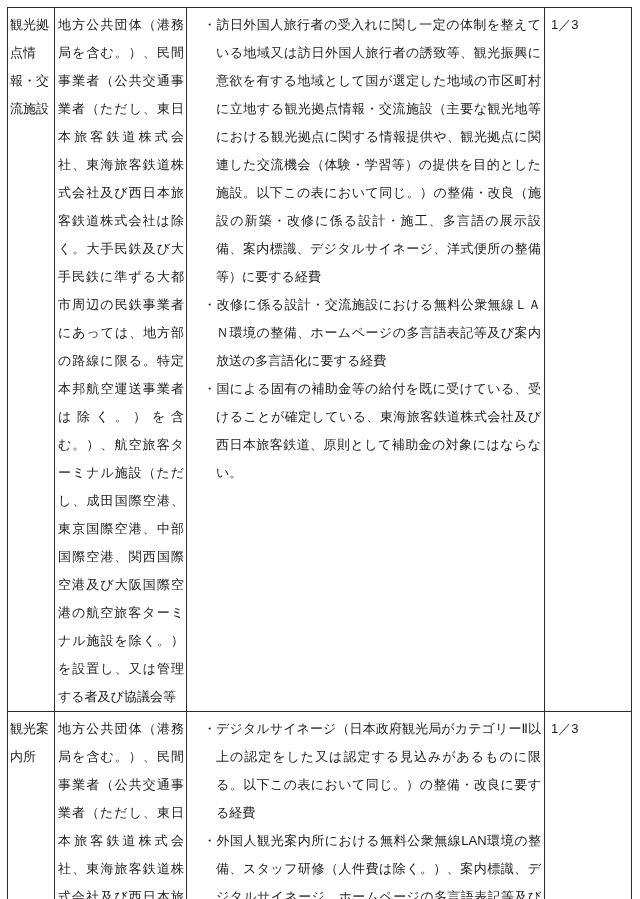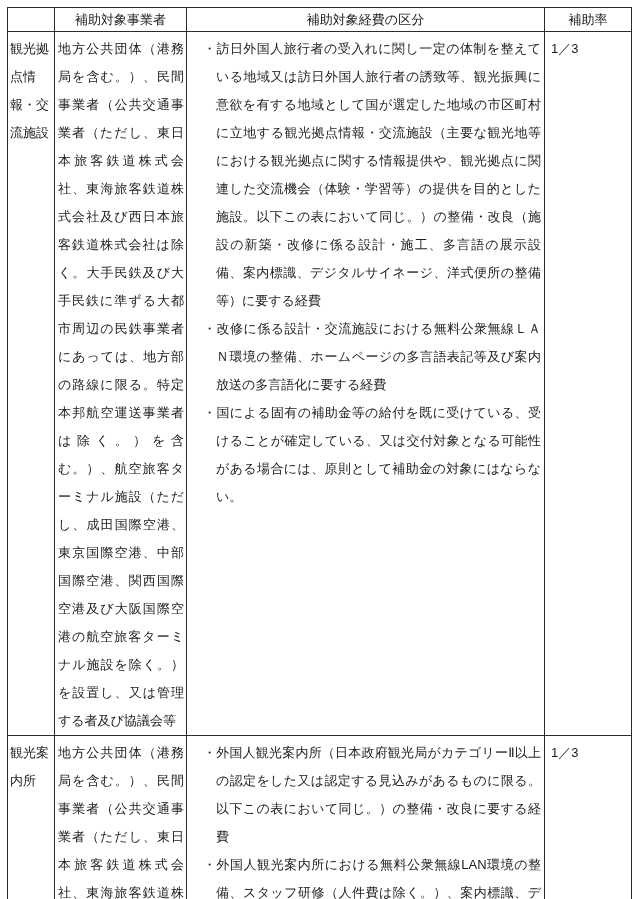--- a/index.html
+++ b/index.html
@@ -59,41 +59,35 @@
 <body>
 
 <table class="doc-table">
   <colgroup>
     <col style="width:47px">
     <col style="width:132px">
     <col style="width:358px">
     <col style="width:87px">
   </colgroup>
   <tbody>
-    <tr class="hdr-row">
-      <td></td>
-      <td>補助対象事業者</td>
-      <td>補助対象経費の区分</td>
-      <td>補助率</td>
-    </tr>
 
     <tr class="row-1">
       <td class="facility-cell">観光拠点情報・交流施設</td>
       <td class="biz-cell">地方公共団体（港務局を含む。）、民間事業者（公共交通事業者（ただし、東日本旅客鉄道株式会社、東海旅客鉄道株式会社及び西日本旅客鉄道株式会社は除く。大手民鉄及び大手民鉄に準ずる大都市周辺の民鉄事業者にあっては、地方部の路線に限る。特定本邦航空運送事業者は除く。）を含む。）、航空旅客ターミナル施設（ただし、成田国際空港、東京国際空港、中部国際空港、関西国際空港及び大阪国際空港の航空旅客ターミナル施設を除く。）を設置し、又は管理する者及び協議会等</td>
       <td class="exp-cell">
         <div class="exp-item">・訪日外国人旅行者の受入れに関し一定の体制を整えている地域又は訪日外国人旅行者の誘致等、観光振興に意欲を有する地域として国が選定した地域の市区町村に立地する観光拠点情報・交流施設（主要な観光地等における観光拠点に関する情報提供や、観光拠点に関連した交流機会（体験・学習等）の提供を目的とした施設。以下この表において同じ。）の整備・改良（施設の新築・改修に係る設計・施工、多言語の展示設備、案内標識、デジタルサイネージ、洋式便所の整備等）に要する経費</div>
         <div class="exp-item">・改修に係る設計・交流施設における無料公衆無線ＬＡＮ環境の整備、ホームページの多言語表記等及び案内放送の多言語化に要する経費</div>
-        <div class="exp-item">・国による固有の補助金等の給付を既に受けている、受けることが確定している、又は交付対象となる可能性がある場合には、原則として補助金の対象にはならない。</div>
+        <div class="exp-item">・国による固有の補助金等の給付を既に受けている、受けることが確定している、東海旅客鉄道株式会社及び西日本旅客鉄道、原則として補助金の対象にはならない。</div>
       </td>
       <td class="rate-cell">1／3</td>
     </tr>
 
     <tr class="row-2">
       <td class="facility-cell">観光案内所</td>
       <td class="biz-cell">地方公共団体（港務局を含む。）、民間事業者（公共交通事業者（ただし、東日本旅客鉄道株式会社、東海旅客鉄道株式会社及び西日本旅客鉄道</td>
       <td class="exp-cell">
-        <div class="exp-item">・外国人観光案内所（日本政府観光局がカテゴリーⅡ以上の認定をした又は認定する見込みがあるものに限る。以下この表において同じ。）の整備・改良に要する経費</div>
+        <div class="exp-item">・デジタルサイネージ（日本政府観光局がカテゴリーⅡ以上の認定をした又は認定する見込みがあるものに限る。以下この表において同じ。）の整備・改良に要する経費</div>
         <div class="exp-item">・外国人観光案内所における無料公衆無線LAN環境の整備、スタッフ研修（人件費は除く。）、案内標識、デジタルサイネージ、ホームページの多言語表記等及び案内放送の多言語化に要する経費</div>
       </td>
       <td class="rate-cell">1／3</td>
     </tr>
   </tbody>
 </table>
 
 </body></html>

